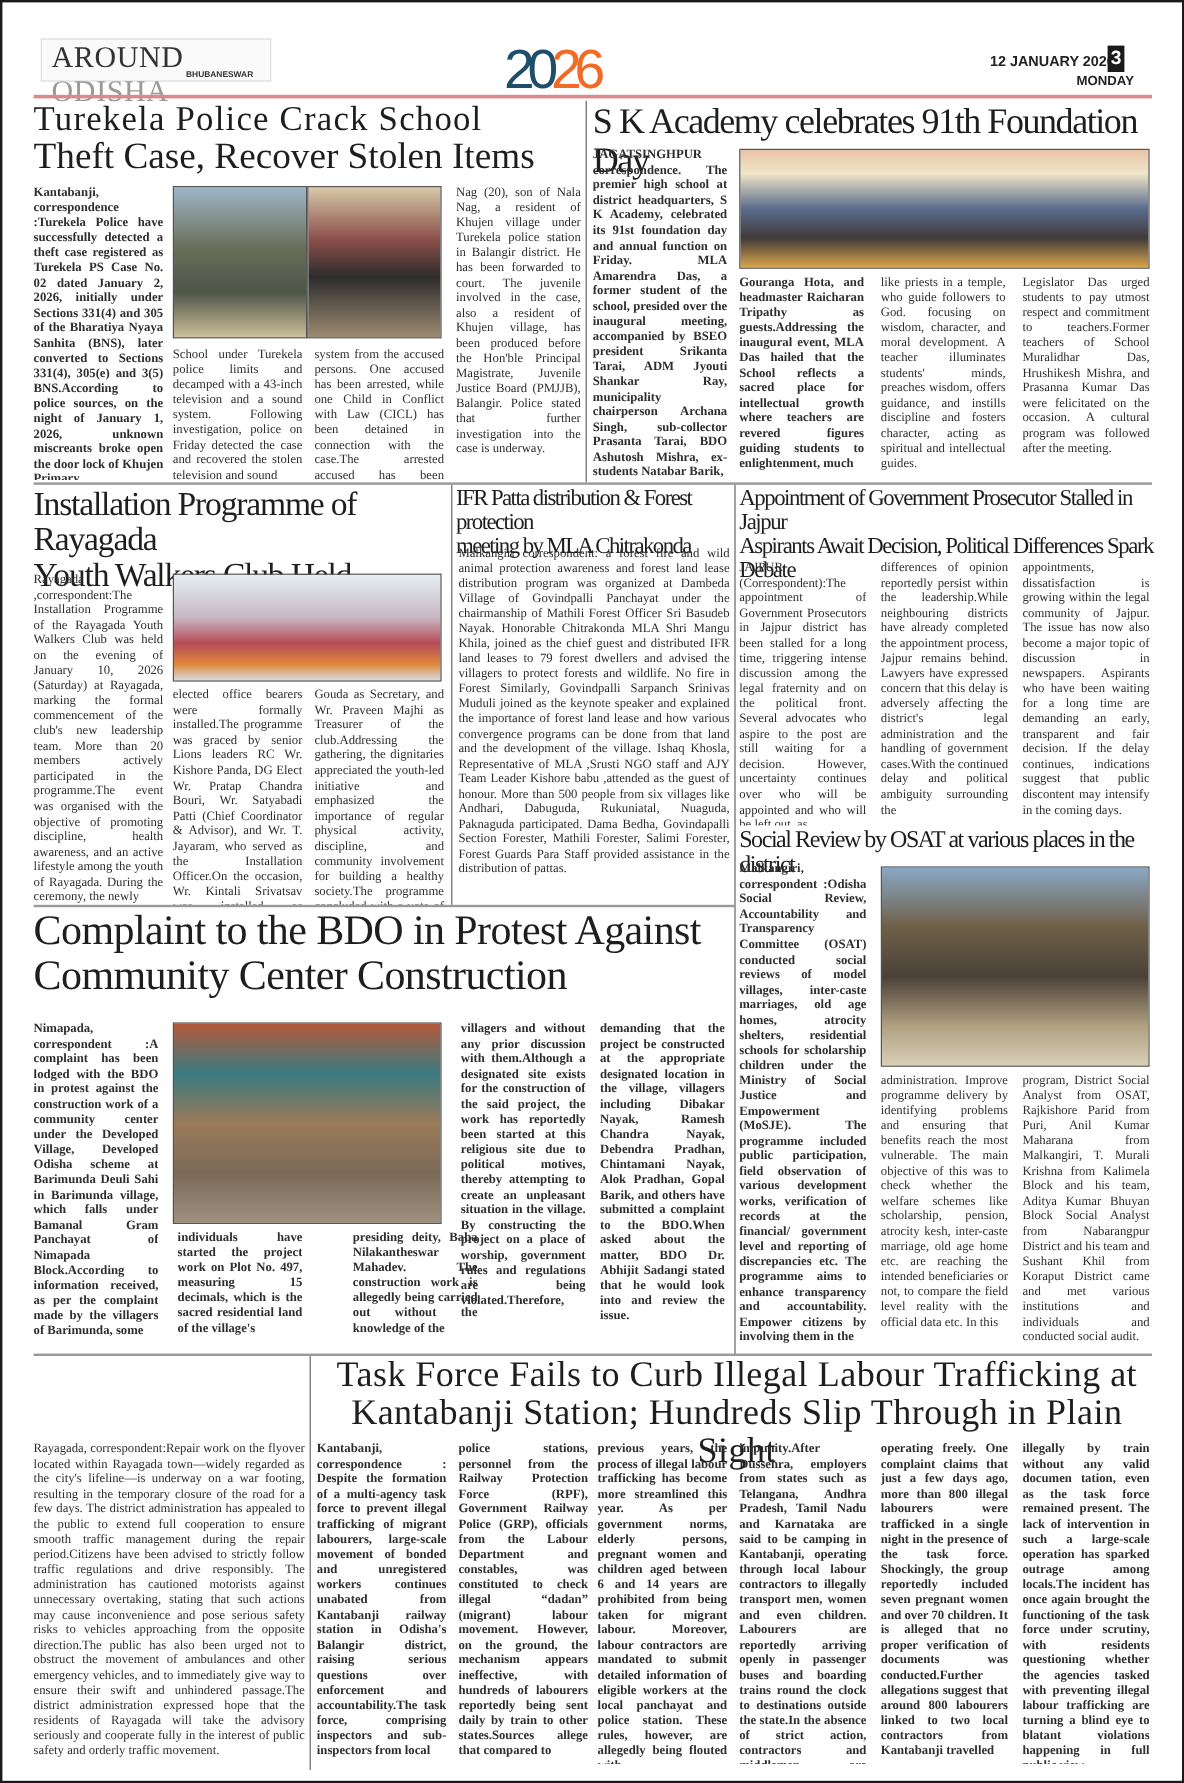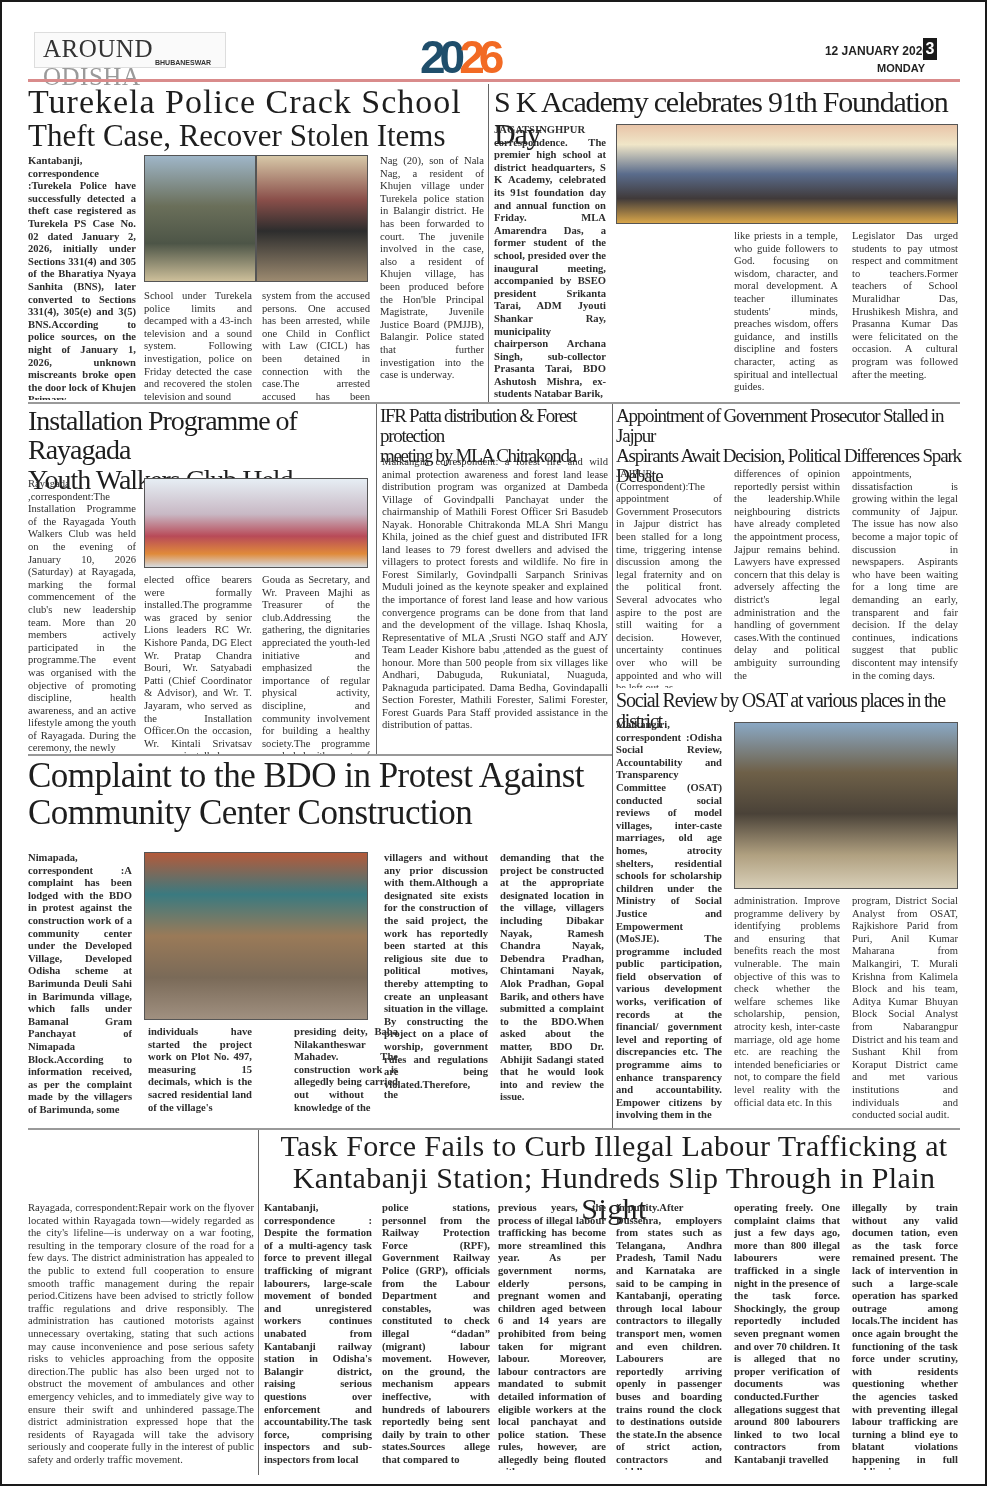--- a/index.html
+++ b/index.html
@@ -4,26 +4,26 @@
 <style>
   * { box-sizing: border-box; margin: 0; padding: 0; }
   html, body { width: 987px; height: 1486px; background: #ffffff; overflow: hidden; }
   body { position: relative; font-family: "Liberation Serif", "DejaVu Serif", serif; color: #2a2a2a; }
   .page { position: absolute; left: 0; top: 0; width: 987px; height: 1486px; border: 2px solid #1a1a1a; background: #fff; }
   .abs { position: absolute; }
   .masthead-logo { left: 32px; top: 30px; width: 192px; height: 36px; border: 1px solid #ddd; background: #fafafa; }
   .logo-main { position: absolute; left: 8px; top: 2px; font-size: 25px; letter-spacing: 0.5px; color: #333; font-family: "Liberation Serif", serif; }
   .logo-main .accent { color: #9a9a9a; }
   .logo-sub { position: absolute; right: 14px; bottom: 1px; font-size: 7px; font-weight: bold; color: #333; font-family: "Liberation Sans", sans-serif; }
-  .year-badge { left: 418px; top: 30px; width: 112px; height: 50px; font-family: "Liberation Sans", sans-serif; font-weight: bold; font-size: 46px; letter-spacing: -6px; line-height: 50px; }
+  .year-badge { left: 418px; top: 30px; width: 112px; height: 50px; font-family: "Liberation Sans", sans-serif; font-weight: normal; font-size: 46px; letter-spacing: -6px; line-height: 50px; }
   .year-badge .y1 { color: #1f4e6b; }
   .year-badge .y2 { color: #f26a24; }
   .date-line { right: 56px; top: 42px; font-family: "Liberation Sans", sans-serif; font-weight: bold; font-size: 12px; color: #222; }
   .page-num { right: 48px; top: 36px; width: 14px; height: 22px; background: #1a1a1a; color: #fff; font-family: "Liberation Sans", sans-serif; font-weight: bold; font-size: 16px; text-align: center; line-height: 22px; }
-  .day-line { right: 60px; top: 60px; font-family: "Liberation Sans", sans-serif; font-weight: bold; font-size: 11px; color: #222; }
+  .day-line { right: 40px; top: 60px; font-family: "Liberation Sans", sans-serif; font-weight: bold; font-size: 11px; color: #222; }
   .red-rule { left: 26px; top: 77px; width: 932px; height: 3px; background: #d98b8b; }
   .vrule { background: #666; width: 1px; }
   .hrule { background: #999; height: 2px; }
   .headline { color: #1e1e1e; font-family: "Liberation Serif", serif; line-height: 1.05; }
   .col { font-size: 10.6px; line-height: 12.6px; text-align: justify; color: #2e2e2e; overflow: hidden; }
   .col.bold { font-weight: bold; }
   .photo { border: 1px solid #555; overflow: hidden; }
 </style>
 </head>
 <body>
@@ -36,35 +36,36 @@
   </div>
   <div class="abs year-badge">
     <span class="y1">20</span><span class="y2">26</span>
   </div>
   <div class="abs date-line">12 JANUARY 2026</div>
   <div class="abs page-num">3</div>
   <div class="abs day-line">MONDAY</div>
   <div class="abs red-rule"></div>
 
   <div class="abs headline" style="left:26px; top:82px; width:460px;">
-    <div style="font-size:34px; letter-spacing:1px;">Turekela Police Crack School</div>
+    <div style="font-size:29px; letter-spacing:1px;">Turekela Police Crack School</div>
     <div style="font-size:31px;">Theft Case, Recover Stolen Items</div>
   </div>
   <div class="abs col bold" style="left:26px; top:153px; width:108px; height:245px;">Kantabanji, correspondence :Turekela Police have successfully detected a theft case registered as Turekela PS Case No. 02 dated January 2, 2026, initially under Sections 331(4) and 305 of the Bharatiya Nyaya Sanhita (BNS), later converted to Sections 331(4), 305(e) and 3(5) BNS.According to police sources, on the night of January 1, 2026, unknown miscreants broke open the door lock of Khujen Primary</div>
   <div class="abs photo" style="left:142px; top:153px; width:112px; height:127px; background:linear-gradient(180deg,#9fb6c8 0%,#6a6f5a 40%,#4d5547 70%,#cdbf9a 100%);"></div>
   <div class="abs photo" style="left:254px; top:153px; width:112px; height:127px; background:linear-gradient(180deg,#d7c8a8 0%,#8a4f4a 35%,#2d2d2d 60%,#9c8a70 100%);"></div>
   <div class="abs col" style="left:142px; top:288px; width:108px; height:110px;">School under Turekela police limits and decamped with a 43-inch television and a sound system. Following investigation, police on Friday detected the case and recovered the stolen television and sound</div>
   <div class="abs col" style="left:260px; top:288px; width:108px; height:110px;">system from the accused persons. One accused has been arrested, while one Child in Conflict with Law (CICL) has been detained in connection with the case.The arrested accused has been identified as Ananta</div>
   <div class="abs col" style="left:378px; top:153px; width:104px; height:245px;">Nag (20), son of Nala Nag, a resident of Khujen village under Turekela police station in Balangir district. He has been forwarded to court. The juvenile involved in the case, also a resident of Khujen village, has been produced before the Hon'ble Principal Magistrate, Juvenile Justice Board (PMJJB), Balangir. Police stated that further investigation into the case is underway.</div>
 
   <div class="abs vrule" style="left:486px; top:82px; height:318px;"></div>
 
   <div class="abs headline" style="left:492px; top:84px; width:470px; font-size:30px; letter-spacing:-1.2px;">S K Academy celebrates 91th Foundation Day</div>
   <div class="abs col bold" style="left:492px; top:122px; width:112px; height:276px;">JAGATSINGHPUR correspondence. The premier high school at district headquarters, S K Academy, celebrated its 91st foundation day and annual function on Friday. MLA Amarendra Das, a former student of the school, presided over the inaugural meeting, accompanied by BSEO president Srikanta Tarai, ADM Jyouti Shankar Ray, municipality chairperson Archana Singh, sub-collector Prasanta Tarai, BDO Ashutosh Mishra, ex-students Natabar Barik,</div>
   <div class="abs photo" style="left:614px; top:122px; width:342px; height:100px; background:linear-gradient(180deg,#e8c4a8 0%,#f0e6c8 20%,#5a6c8c 50%,#403a3a 75%,#d9a64a 100%);"></div>
+  <div class="abs col bold" style="left:614px; top:228px; width:104px; height:170px;">Gouranga Hota, and headmaster Raicharan Tripathy as guests.Addressing the inaugural event, MLA Das hailed that the School reflects a sacred place for intellectual growth where teachers are revered figures guiding students to enlightenment, much</div>
   <div class="abs col" style="left:732px; top:228px; width:104px; height:170px;">like priests in a temple, who guide followers to God. focusing on wisdom, character, and moral development. A teacher illuminates students' minds, preaches wisdom, offers guidance, and instills discipline and fosters character, acting as spiritual and intellectual guides.</div>
   <div class="abs col" style="left:850px; top:228px; width:106px; height:170px;">Legislator Das urged students to pay utmost respect and commitment to teachers.Former teachers of School Muralidhar Das, Hrushikesh Mishra, and Prasanna Kumar Das were felicitated on the occasion. A cultural program was followed after the meeting.</div>
 
   <div class="abs hrule" style="left:26px; top:400px; width:932px;"></div>
 
   <div class="abs headline" style="left:26px; top:404px; width:350px; font-size:28px; letter-spacing:-1px;">
     <div>Installation Programme of Rayagada</div>
     <div>Youth Walkers Club Held</div>
   </div>
   <div class="abs col" style="left:26px; top:476px; width:108px; height:276px;">Rayagada ,correspondent:The Installation Programme of the Rayagada Youth Walkers Club was held on the evening of January 10, 2026 (Saturday) at Rayagada, marking the formal commencement of the club's new leadership team. More than 20 members actively participated in the programme.The event was organised with the objective of promoting discipline, health awareness, and an active lifestyle among the youth of Rayagada. During the ceremony, the newly</div>

